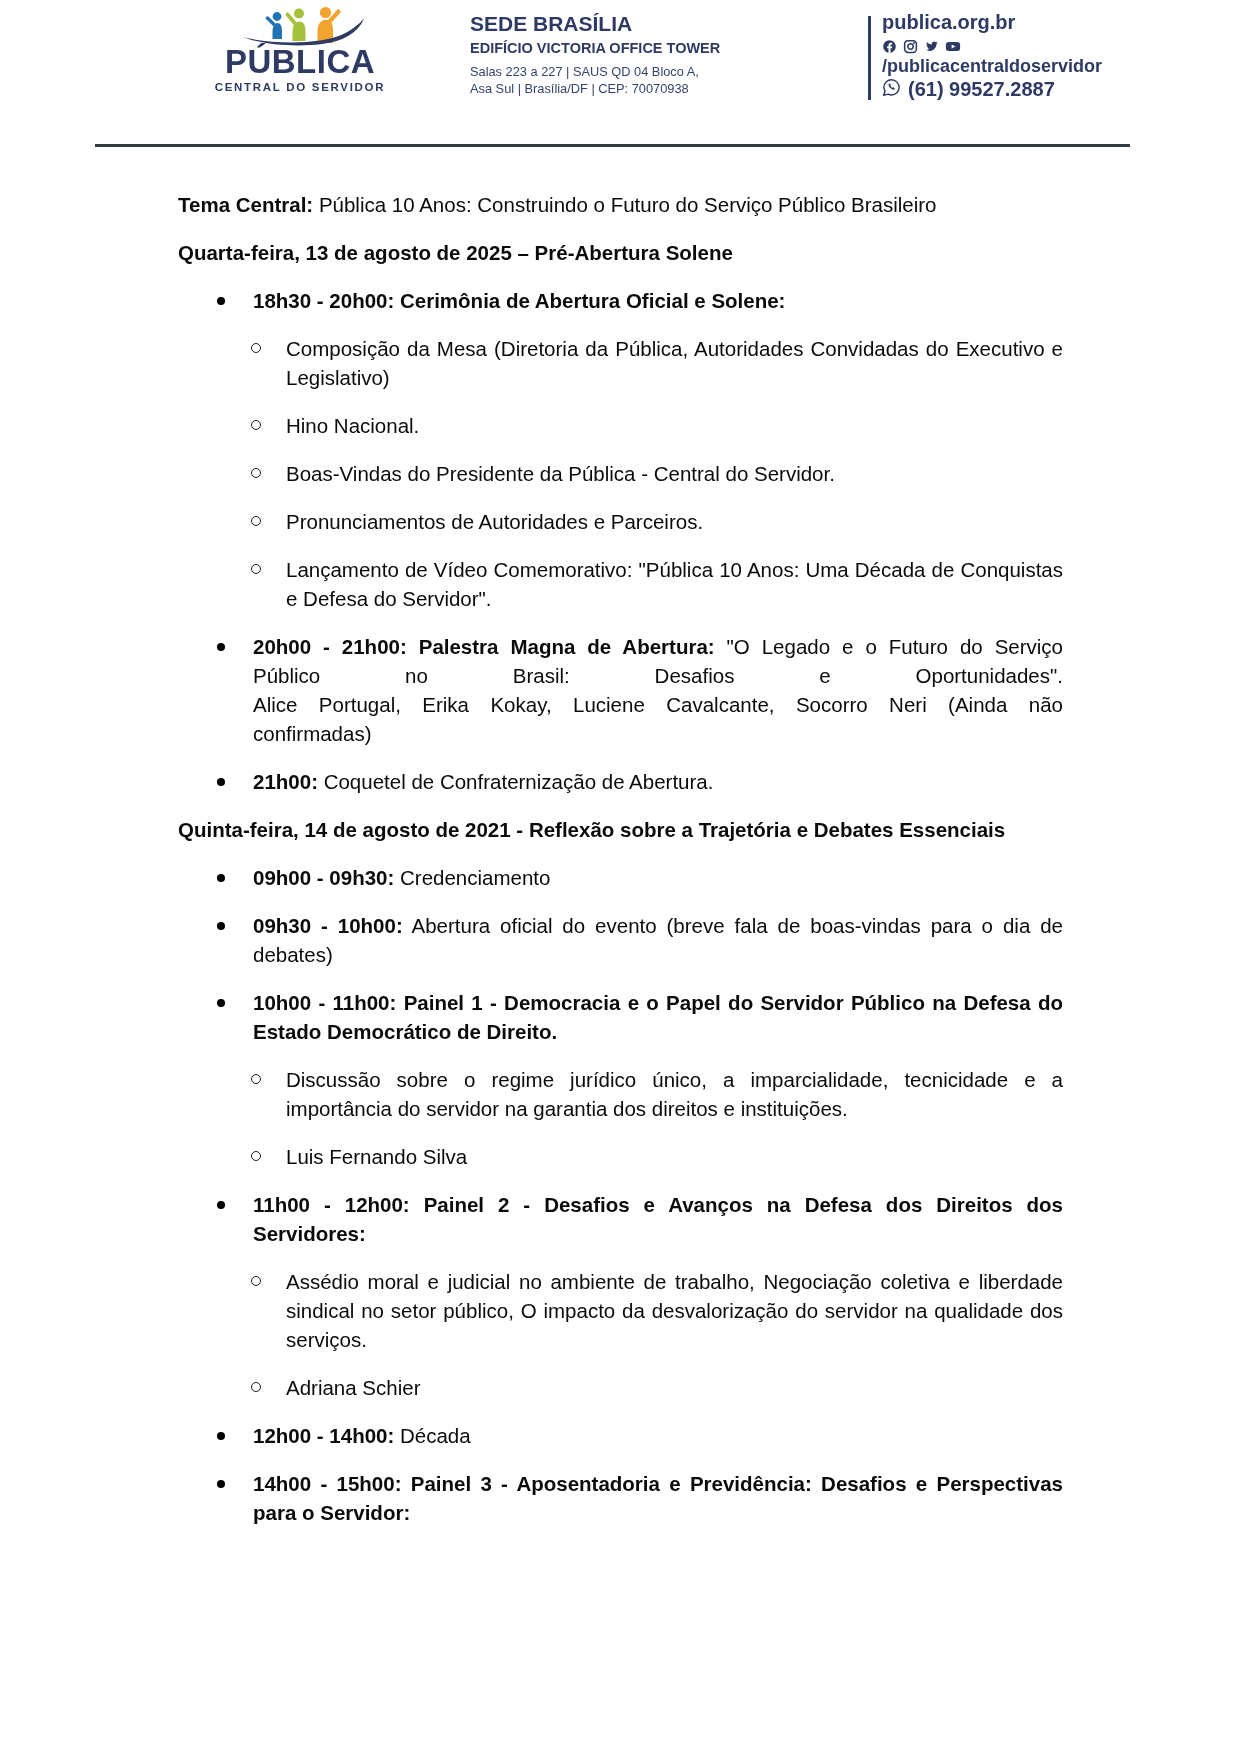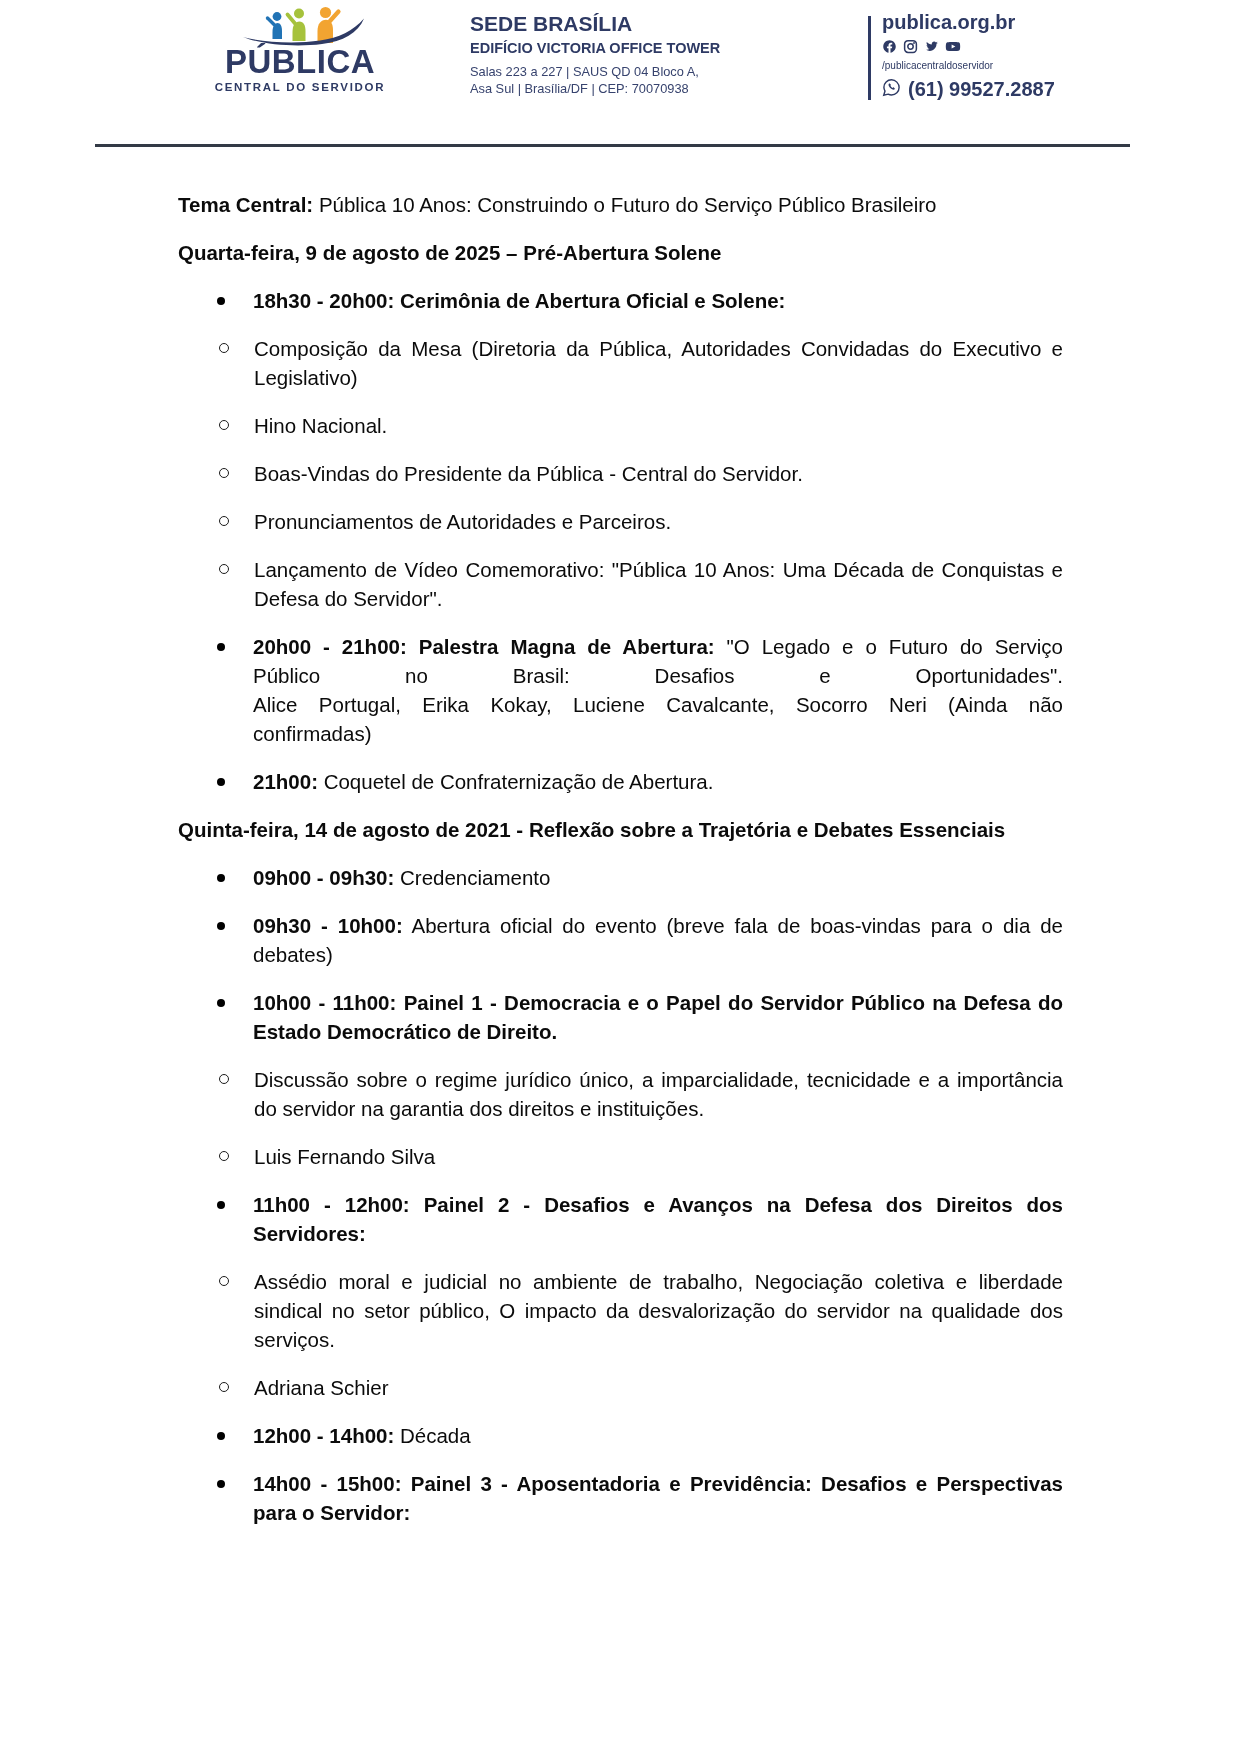--- a/index.html
+++ b/index.html
@@ -17,32 +17,32 @@
   .office{position:absolute;left:470px;top:12px;width:387px;text-align:left;color:#2e3a64;}
   .office-title{font-size:21px;font-weight:800;line-height:24px;}
   .office-bldg{font-size:14.5px;font-weight:700;line-height:18px;margin-top:3px;}
   .office-addr{font-size:12.8px;font-weight:400;line-height:15px;margin-top:7px;color:#37436e;}
   .office-addr + .office-addr{margin-top:2px;}
   .vline{position:absolute;left:868px;top:16px;width:2.5px;height:84px;background:#2e3a64;}
   .contact{position:absolute;left:882px;top:11px;color:#2e3a64;}
   .site{font-size:20px;font-weight:800;line-height:23px;}
   .socials{display:flex;gap:6px;margin-top:5px;align-items:center;}
   .socials svg{display:block;}
-  .handle{font-size:10px;font-weight:400;margin-top:5px;line-height:14px;}
+  .handle{font-size:18px;font-weight:700;margin-top:5px;line-height:14px;}
   .phone-row{display:flex;gap:7px;margin-top:5px;}
   .phone-num{font-size:20px;font-weight:800;line-height:23px;}
   .rule{position:absolute;left:95px;top:144px;width:1035px;height:3px;background:#333a46;}
   
   .content{position:absolute;left:178px;top:190px;width:885px;font-size:20.5px;line-height:29px;}
   .para,.day,.item{margin:0 0 19px 0;}
   .day{font-weight:700;white-space:nowrap;}
   .b{font-weight:700;}
   .item{position:relative;}
   .item.l1{margin-left:75px;}
-  .item.l2{margin-left:76px;}
+  .item.l2{margin-left:108px;}
   .item.justify .txt{text-align:justify;}
   .item.italic .txt{}
   .line{display:block;}
   .line.stretch{text-align:justify;text-align-last:justify;}
   .bl1{position:absolute;left:-36px;top:10.5px;width:8px;height:8px;border-radius:50%;background:#000;}
   .bl2{position:absolute;left:-35px;top:9px;width:10px;height:10px;border-radius:50%;border:1.6px solid #1c1c1c;box-sizing:border-box;background:transparent;}
 </style>
 </head>
 <body>
 
@@ -110,21 +110,21 @@
       </span>
       <span class="phone-num">(61) 99527.2887</span>
     </div>
   </div>
 
   <div class="rule"></div>
 </div>
 
 <div class="content">
     <div class="para"><span class="b">Tema Central:</span><span> Pública 10 Anos: Construindo o Futuro do Serviço Público Brasileiro</span></div>
-    <div class="day">Quarta-feira, 9 de agosto de 2025 – Pré-Abertura Solene</div>
+    <div class="day">Quarta-feira, 13 de agosto de 2025 – Pré-Abertura Solene</div>
     <div class="item l1">
       <span class="bl1"></span>
       <div class="txt"><span class="b">18h30 - 20h00: Cerimônia de Abertura Oficial e Solene:</span></div>
     </div>
     <div class="item l2 justify">
       <span class="bl2"></span>
       <div class="txt"><span>Composição da Mesa (Diretoria da Pública, Autoridades Convidadas do Executivo e Legislativo)</span></div>
     </div>
     <div class="item l2">
       <span class="bl2"></span>

